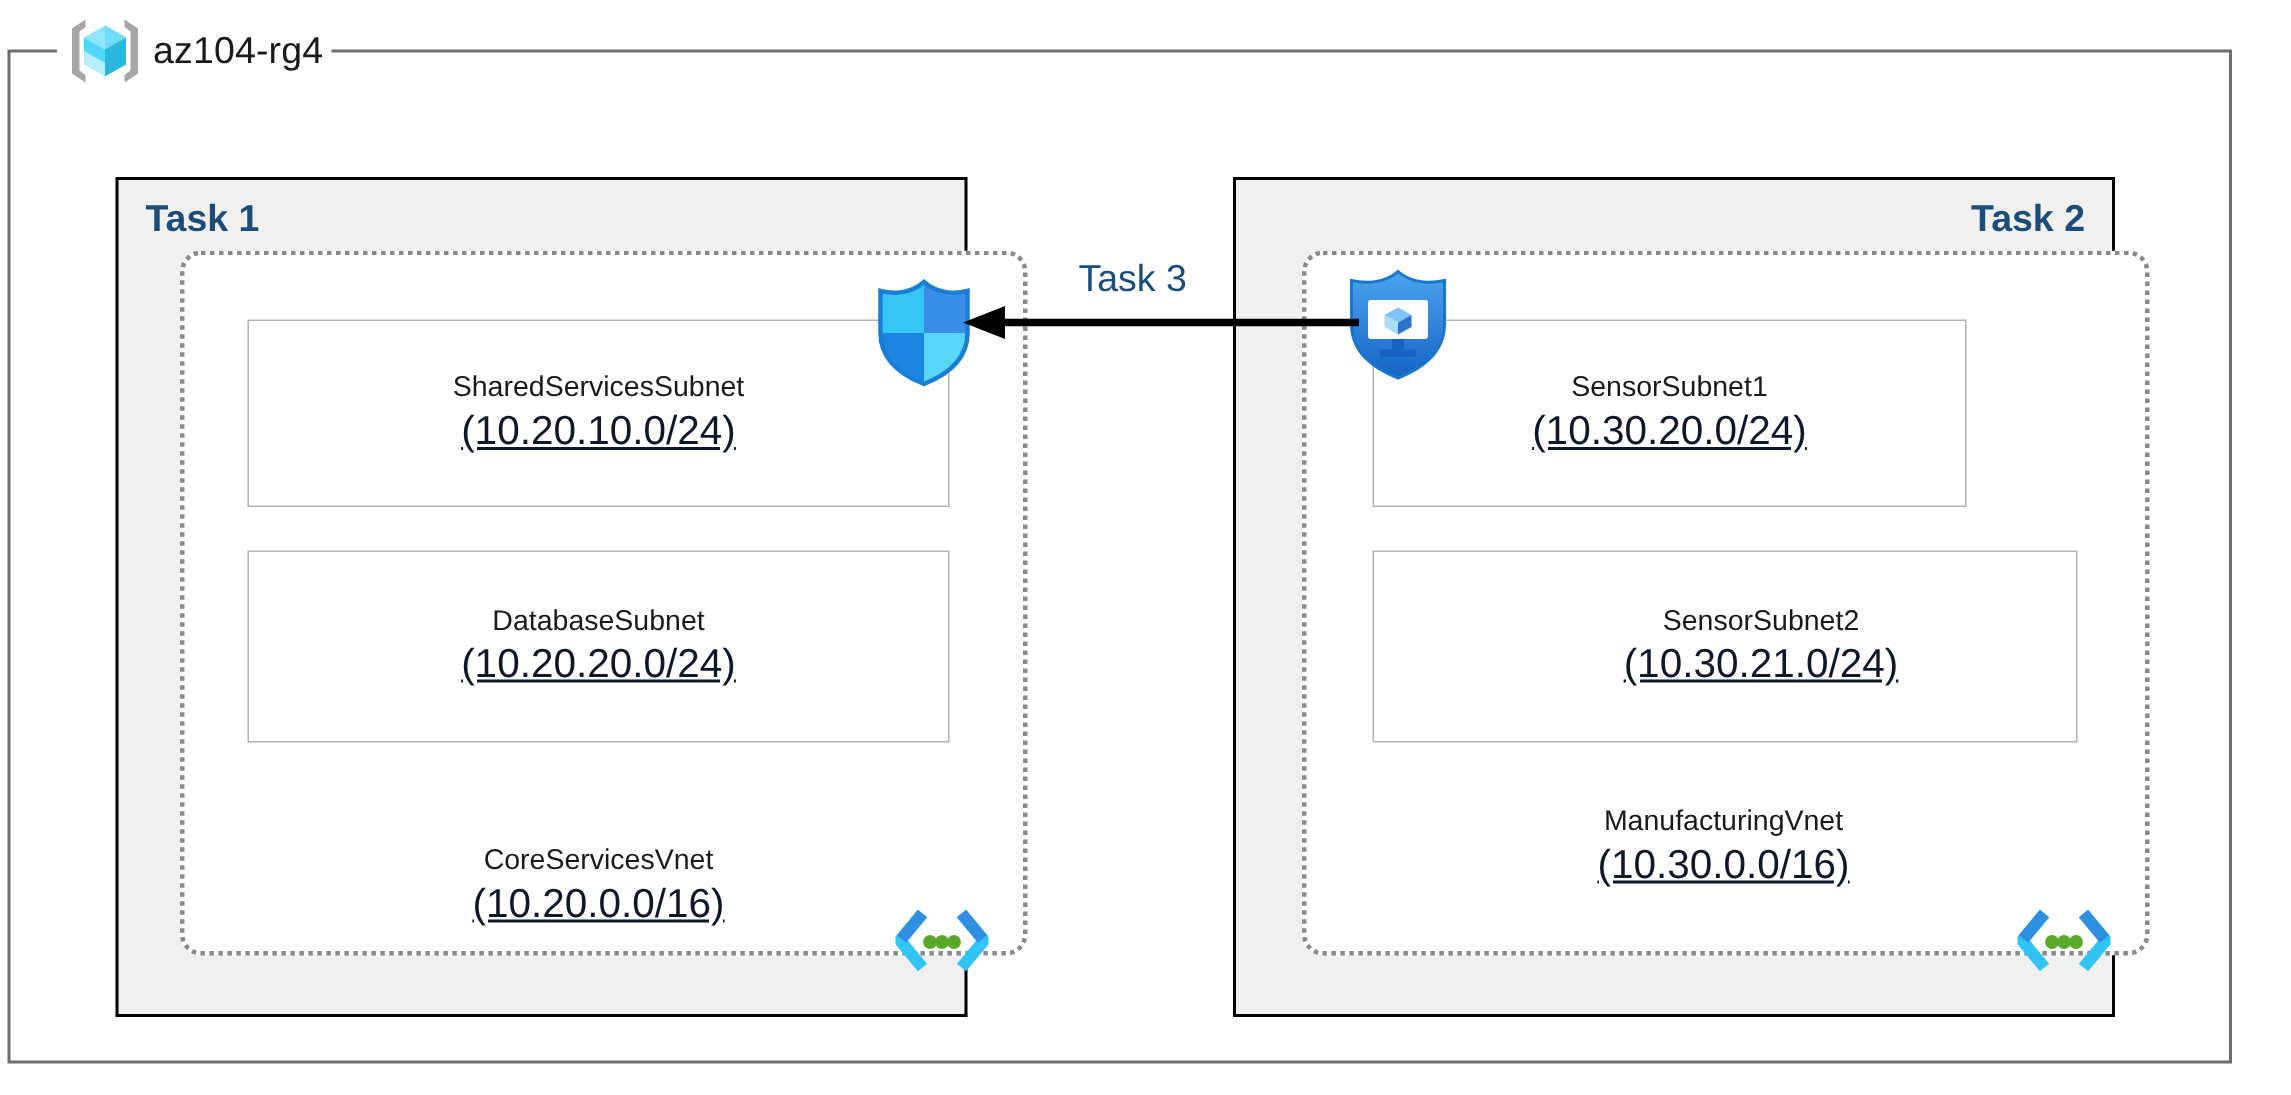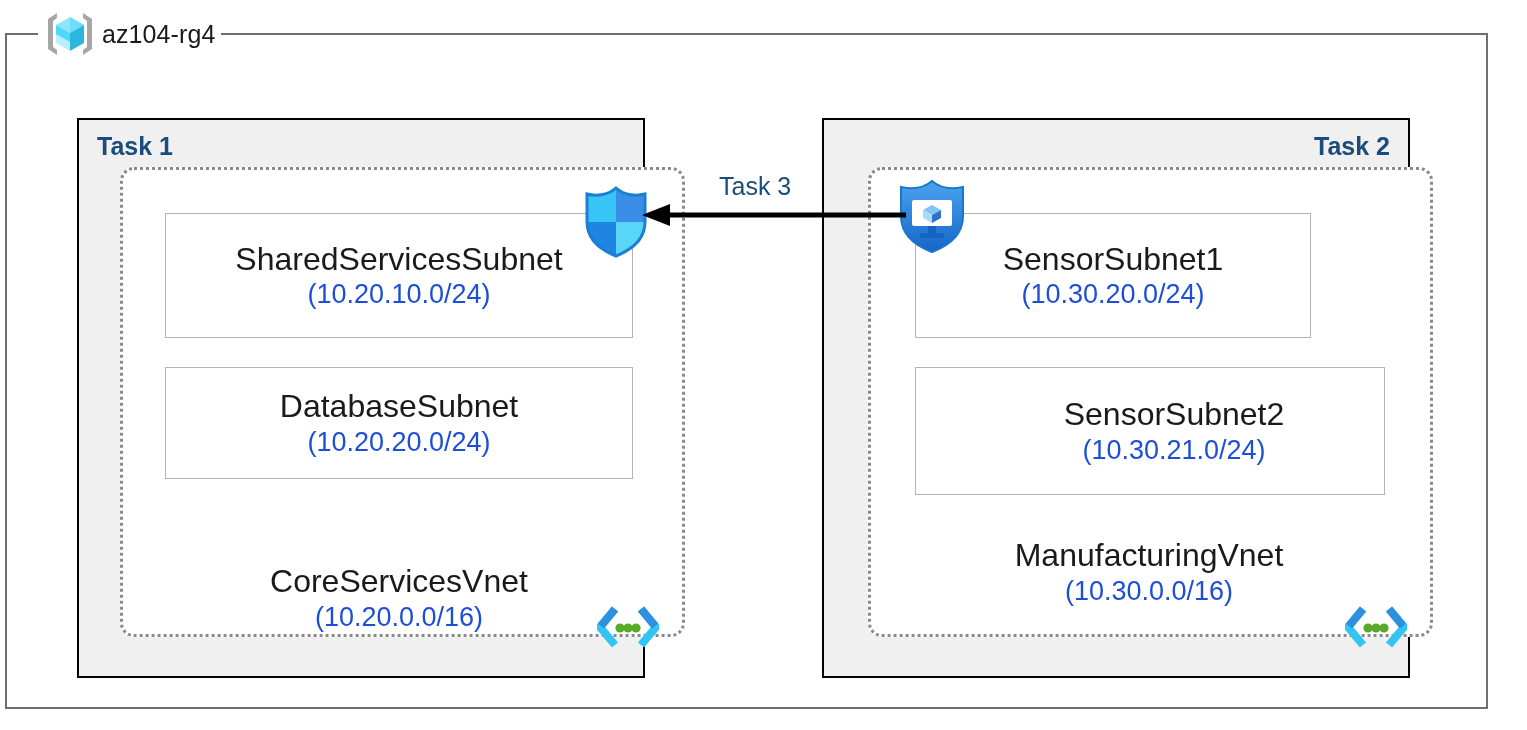--- a/index.html
+++ b/index.html
@@ -99,37 +99,38 @@
     border: 1px solid #b3b3b3;
     box-sizing: border-box;
     background: #ffffff;
     display: flex;
     flex-direction: column;
     align-items: center;
     justify-content: center;
     gap: 2px;
   }
   #subnet-1-1 { left: 165px; top: 213px; width: 468px; height: 125px; }
-  #subnet-1-2 { left: 165px; top: 367px; width: 468px; height: 112px; }
+  #subnet-1-2 { left: 165px; top: 367px; width: 468px; height: 128px; }
   #subnet-2-1 { left: 915px; top: 213px; width: 396px; height: 125px; }
   #subnet-2-2 { left: 915px; top: 367px; width: 470px; height: 128px; padding-left: 48px; }
 
   .subnet-name,
   .vnet-name {
-    font-size: 32px;
+    font-size: 19px;
     color: #1a1a1a;
     line-height: 1.15;
     white-space: nowrap;
   }
   .subnet-cidr,
   .vnet-cidr {
     font-size: 27px;
-    color: #1d4ed8;
+    color: #0f172a;
     line-height: 1.15;
     white-space: nowrap;
+    text-decoration: underline;
   }
 
   
   .vnet-caption {
     position: absolute;
     display: flex;
     flex-direction: column;
     align-items: center;
     gap: 2px;
     width: 468px;

